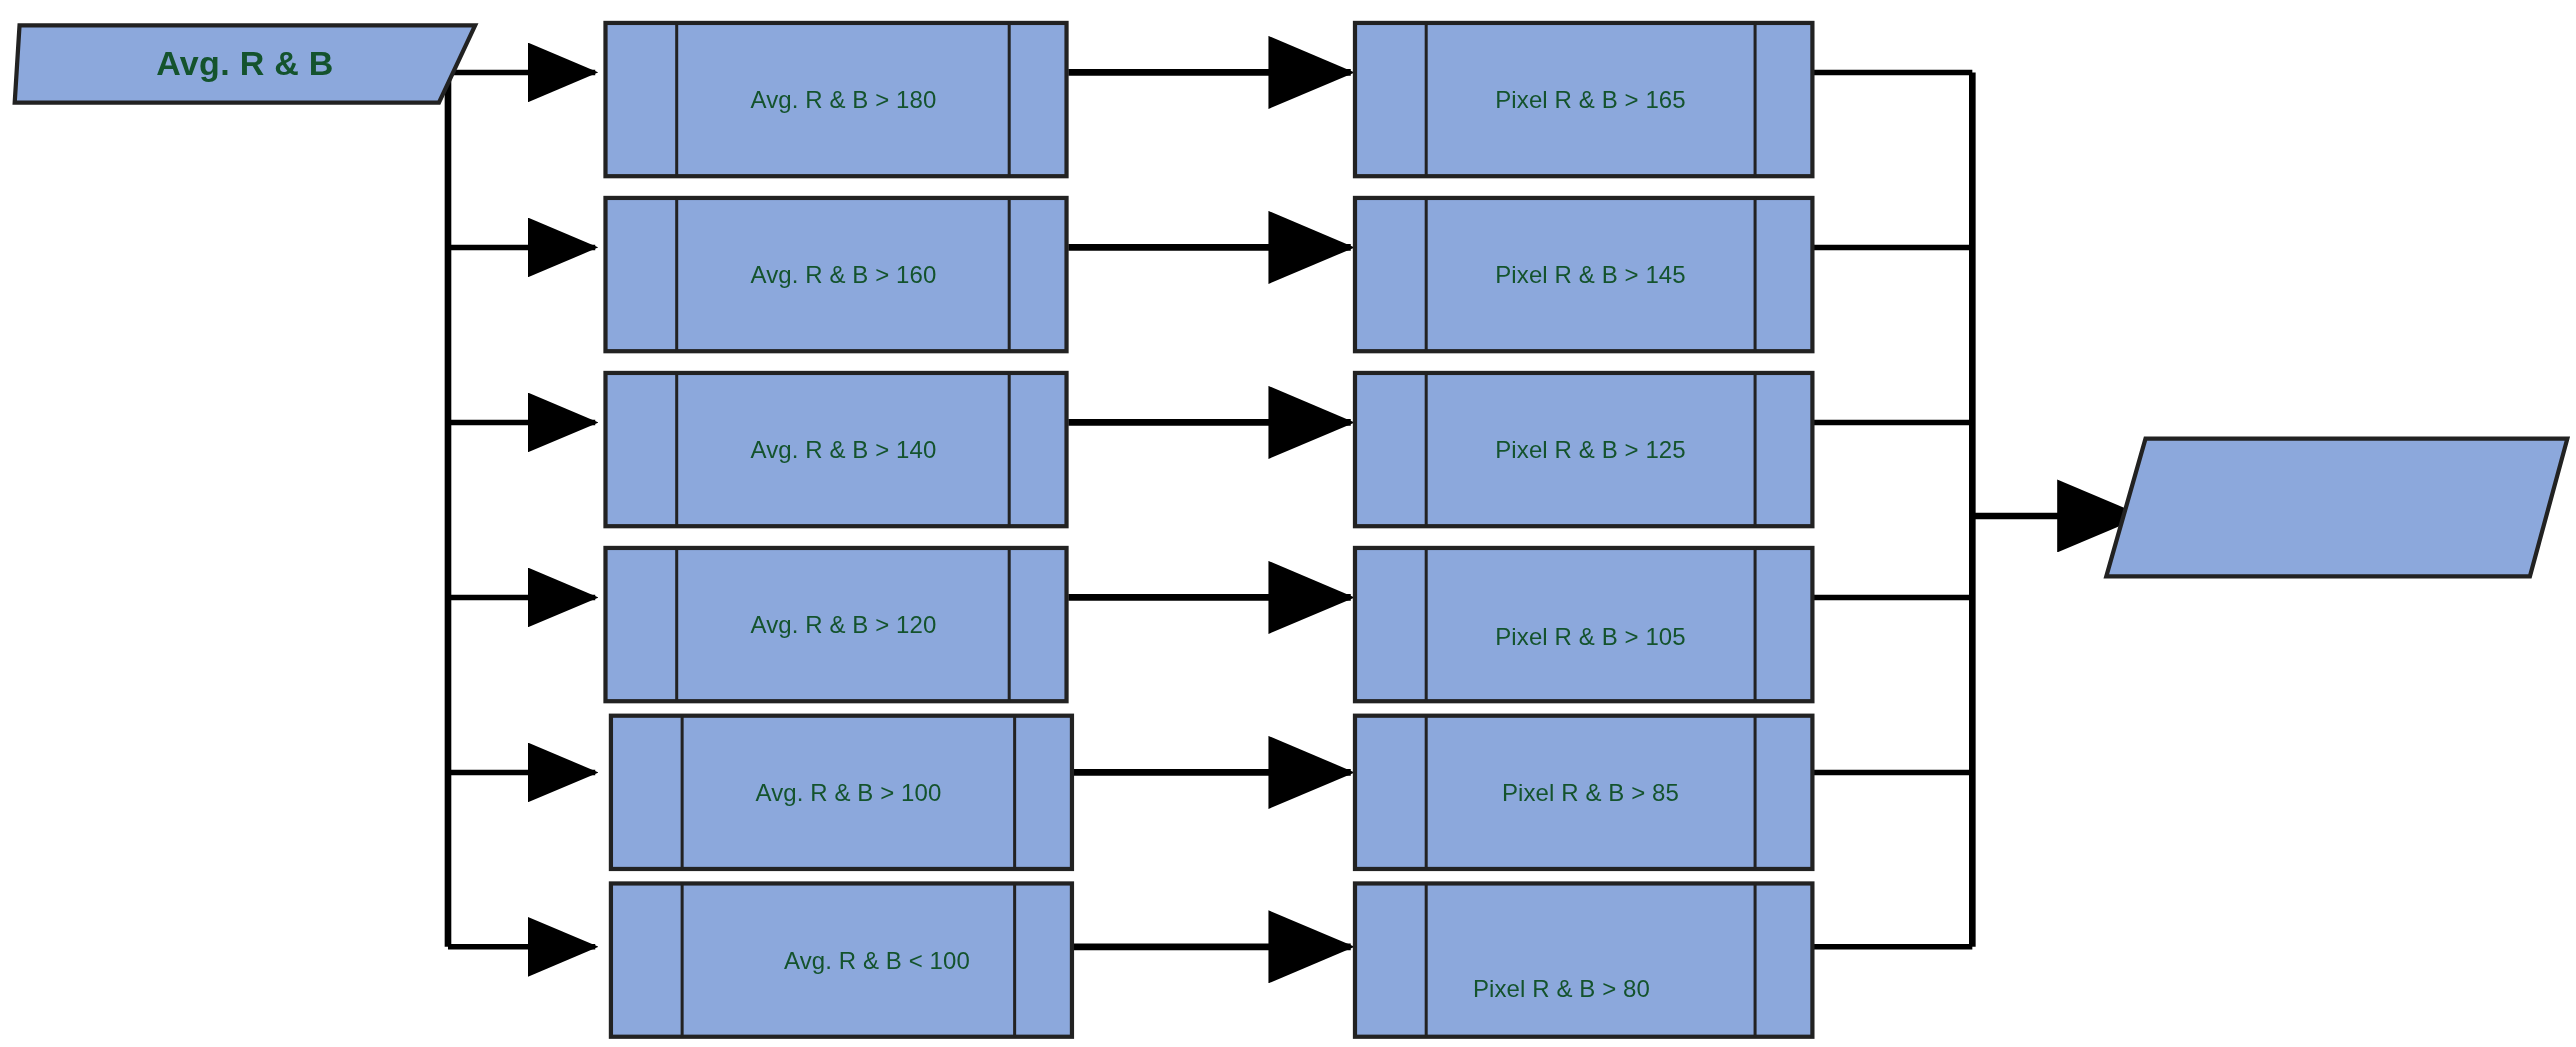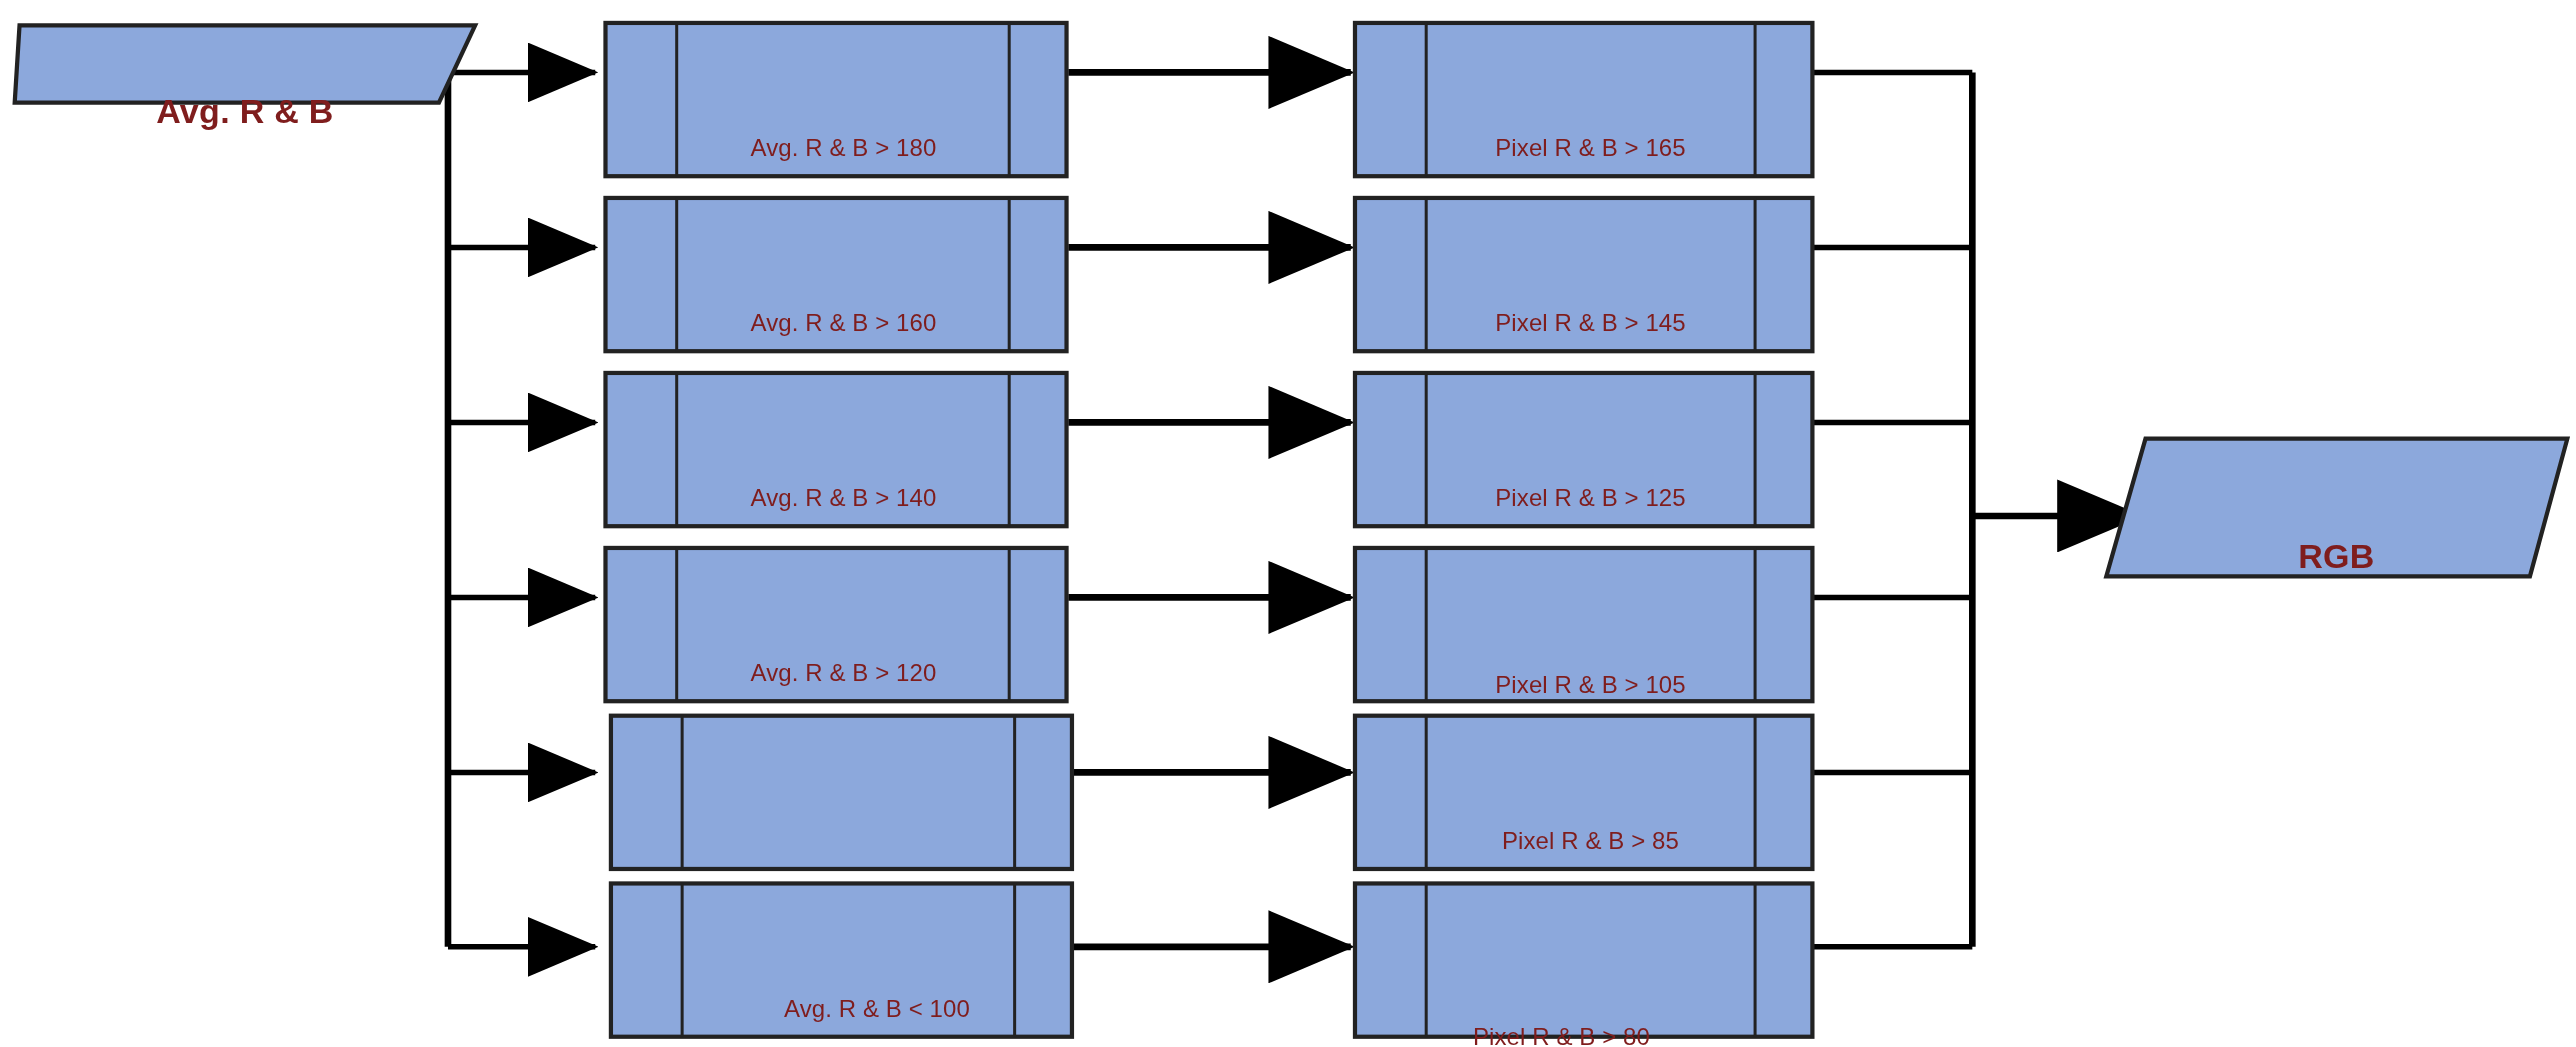--- a/index.html
+++ b/index.html
@@ -21,24 +21,23 @@
     top: 0;
     width: 2576px;
     height: 1047px;
     overflow: visible;
   }
   .node-label {
     position: absolute;
     display: flex;
     align-items: center;
     justify-content: center;
-    color: #7f1d1d;
+    color: #14532d;
     white-space: nowrap;
     pointer-events: none;
-    margin-top: 48px;
   }
   .proc-label {
     font-size: 24px;
     font-weight: 400;
     letter-spacing: 0.1px;
   }
   .io-label {
     font-size: 34px;
     font-weight: 700;
     letter-spacing: 0.3px;
@@ -157,26 +156,26 @@
       <g>
         <rect x="2245" y="1464" width="758" height="254" fill="#8CA8DC" stroke="#222222" stroke-width="7"></rect>
         <line x1="2363" y1="1464" x2="2363" y2="1718" stroke="#222222" stroke-width="5"></line>
         <line x1="2908" y1="1464" x2="2908" y2="1718" stroke="#222222" stroke-width="5"></line>
       </g>
     </g>
   </svg>
 
   <div class="node-label io-label" style="left:14.5px; top:25px; width:461px; height:77px;">Avg. R &amp; B</div>
 
-  <div class="node-label io-label" style="left:2106px; top:439px; width:461px; height:138px;">RGB</div>
 
   <div class="node-label proc-label" style="left:677px; top:23px; width:333px; height:153px;">Avg. R &amp; B &gt; 180</div>
   <div class="node-label proc-label" style="left:677px; top:198px; width:333px; height:153px;">Avg. R &amp; B &gt; 160</div>
   <div class="node-label proc-label" style="left:677px; top:373px; width:333px; height:153px;text-align:center;">Avg. R &amp; B &gt; 140</div>
   <div class="node-label proc-label" style="left:677px; top:548px; width:333px; height:153px;">Avg. R &amp; B &gt; 120</div>
+  <div class="node-label proc-label" style="left:682px; top:716px; width:333px; height:153px;">Avg. R &amp; B &gt; 100</div>
   <div class="node-label proc-label" style="left:682px; top:884px; width:390px; height:153px;">Avg. R &amp; B &lt; 100</div>
 
   <div class="node-label proc-label" style="left:1426px; top:23px; width:329px; height:153px;">Pixel R &amp; B &gt; 165</div>
   <div class="node-label proc-label" style="left:1426px; top:198px; width:329px; height:153px;">Pixel R &amp; B &gt; 145</div>
   <div class="node-label proc-label" style="left:1426px; top:373px; width:329px; height:153px;">Pixel R &amp; B &gt; 125</div>
   <div class="node-label proc-label" style="left:1426px; top:560px; width:329px; height:153px;">Pixel R &amp; B &gt; 105</div>
   <div class="node-label proc-label" style="left:1426px; top:716px; width:329px; height:153px;">Pixel R &amp; B &gt; 85</div>
   <div class="node-label proc-label" style="left:1426px; top:912px; width:271px; height:153px;">Pixel R &amp; B &gt; 80</div>
 
 </div>

